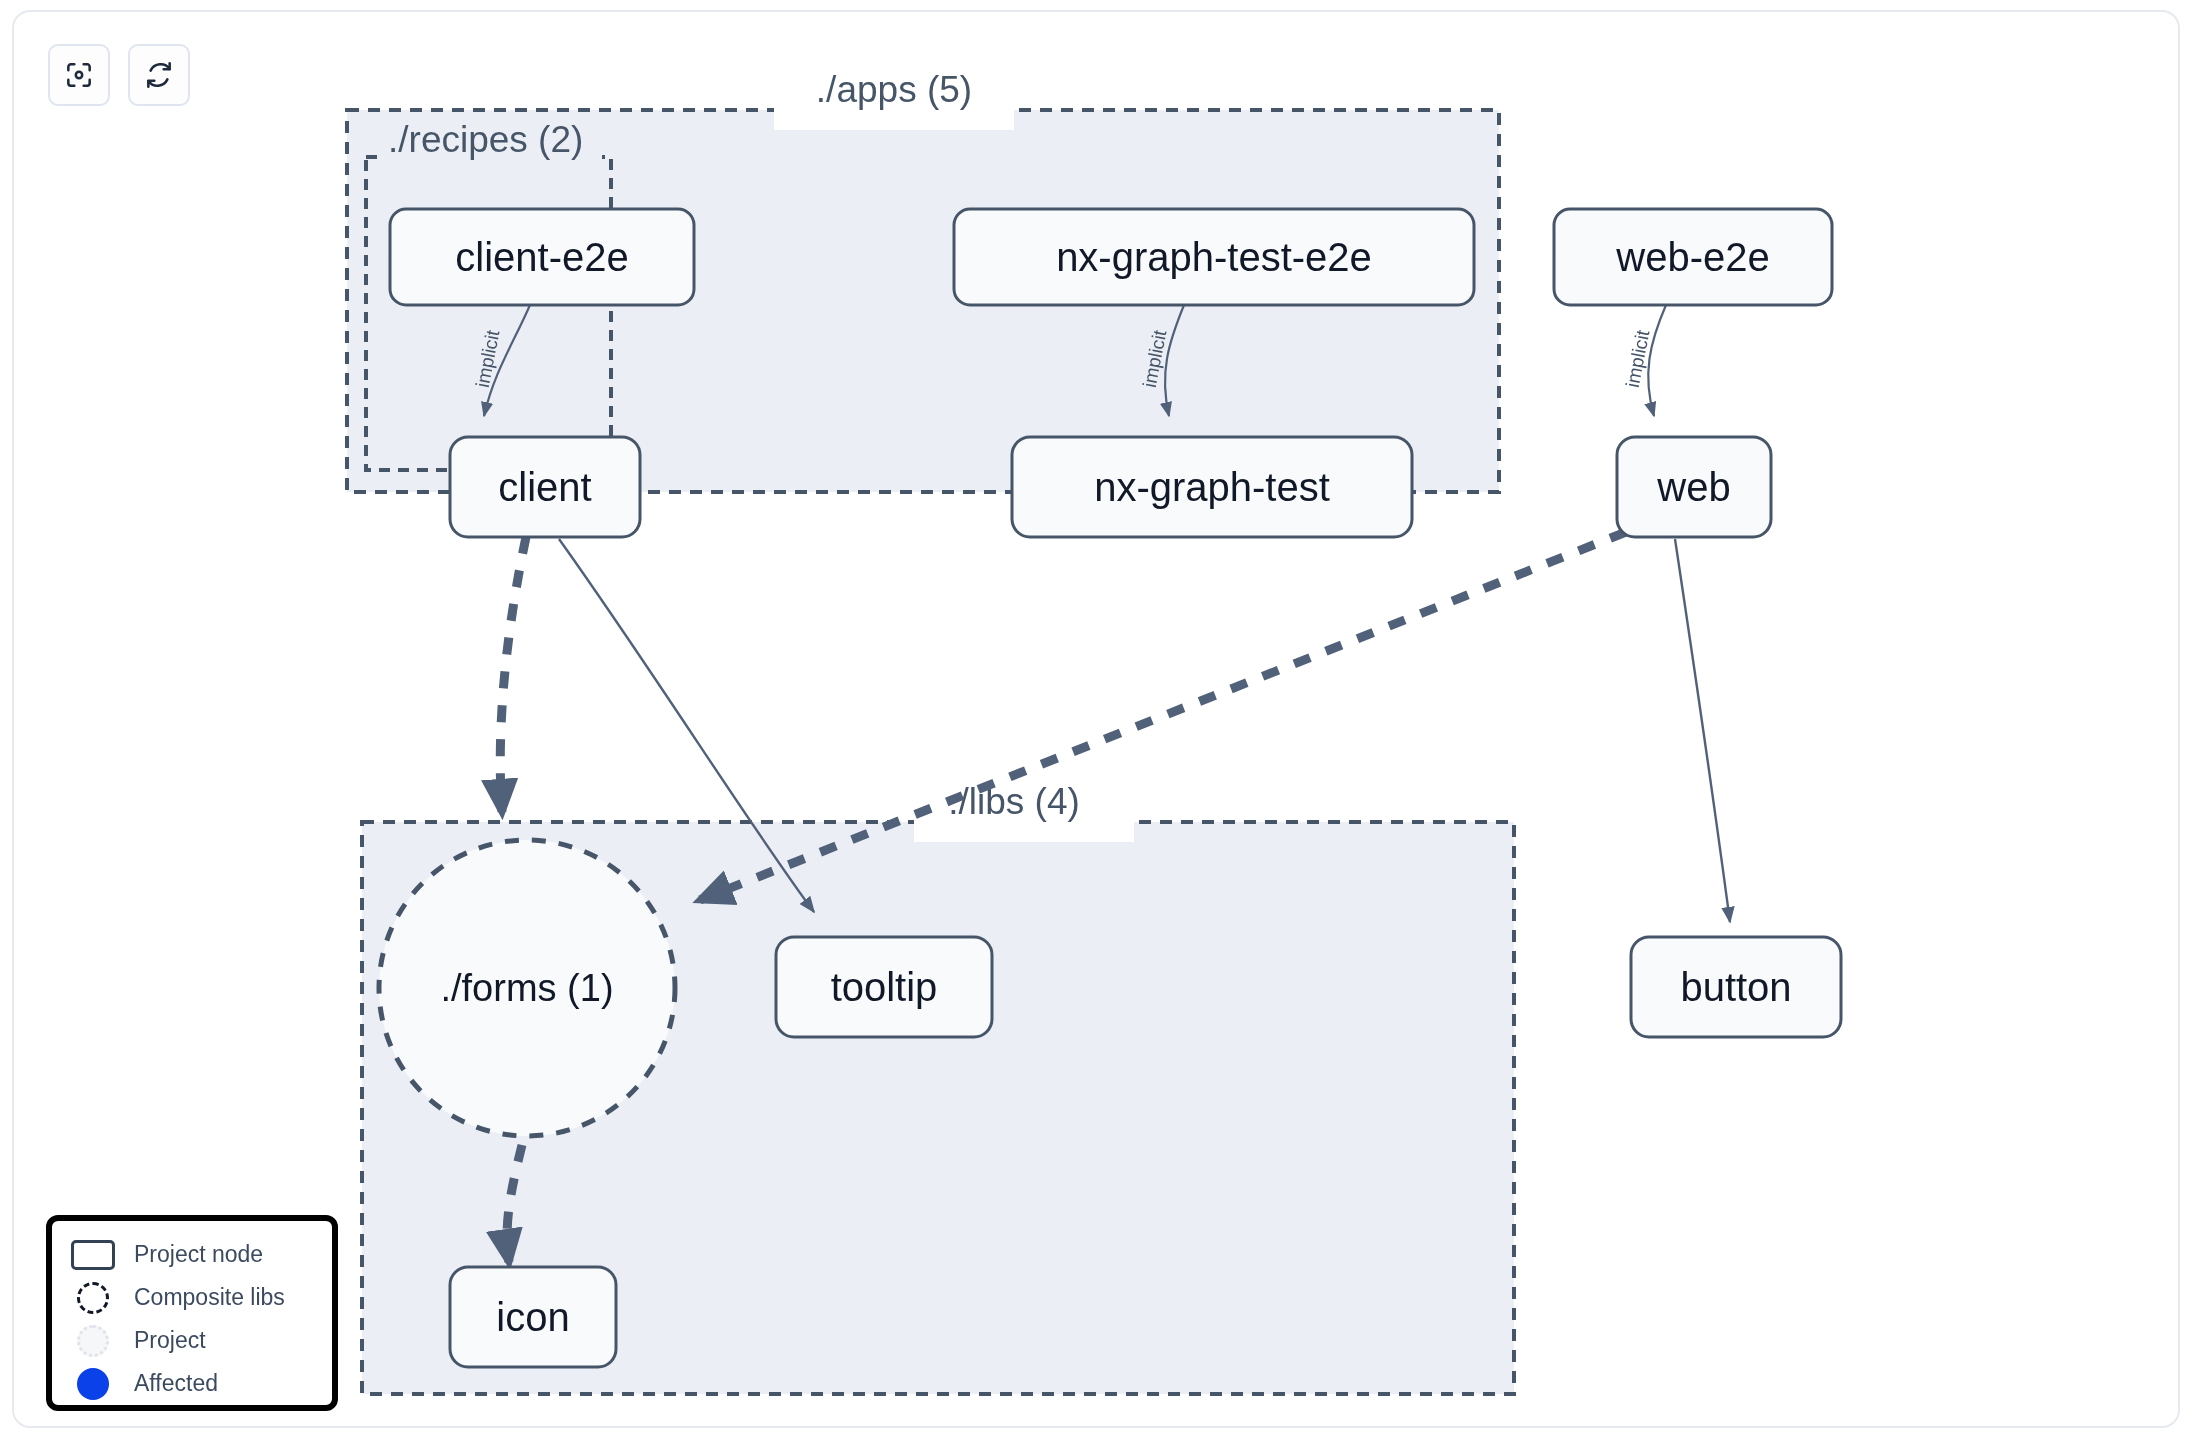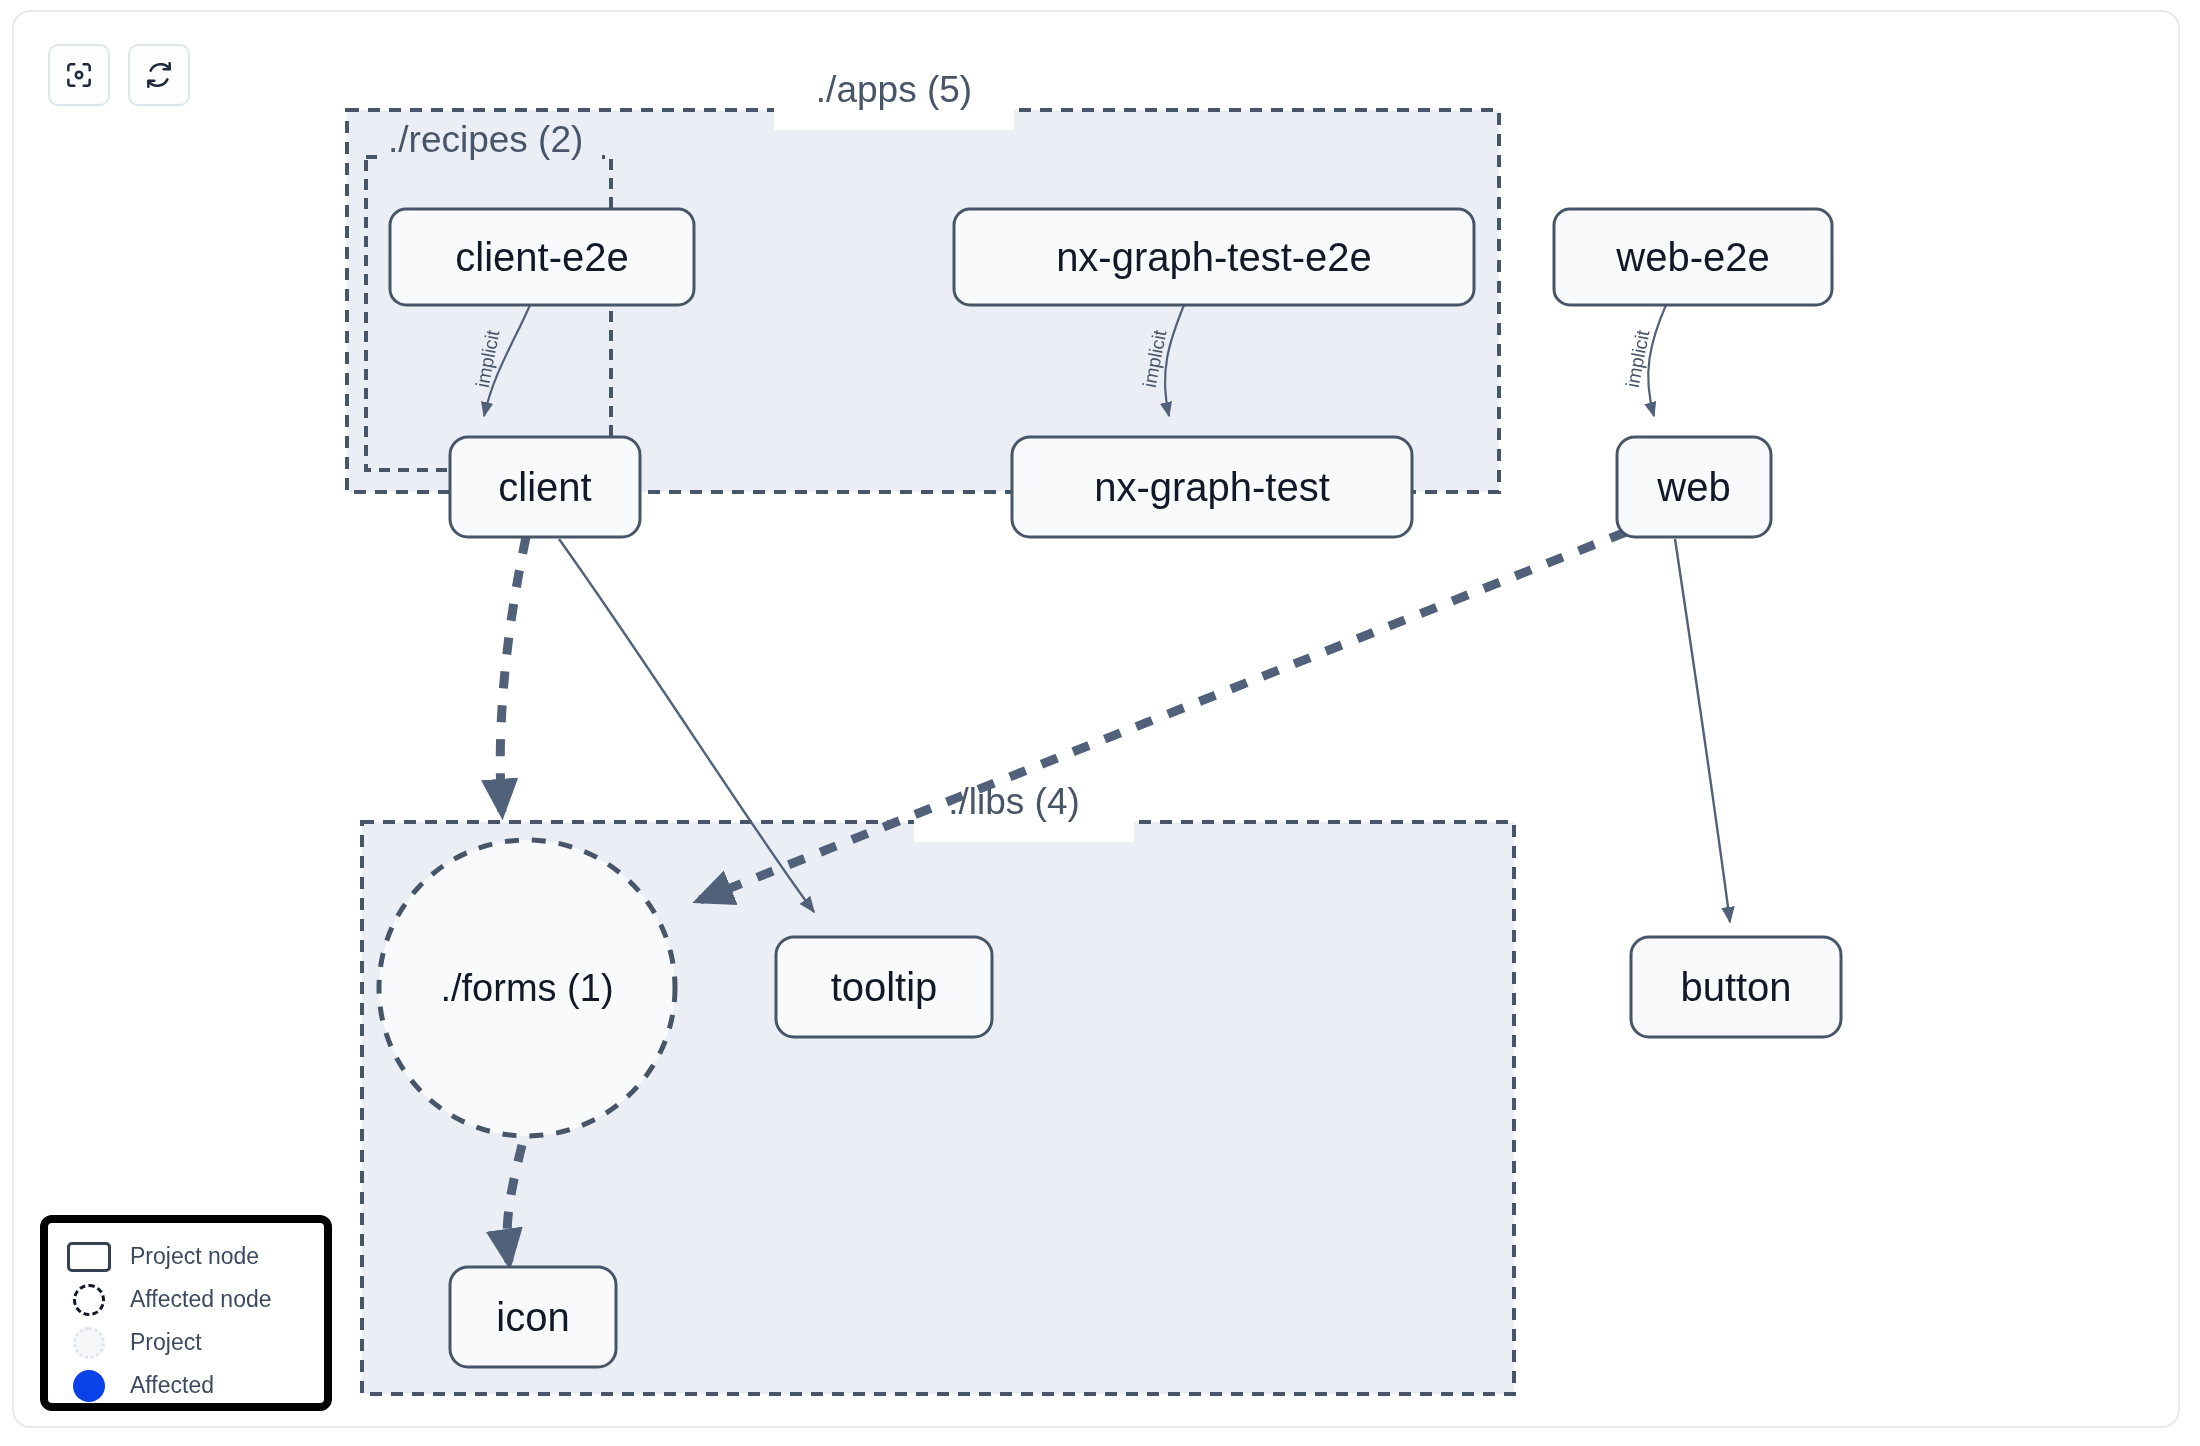--- a/index.html
+++ b/index.html
@@ -86,26 +86,26 @@
   }
   .edge-label {
     font-family: "Liberation Sans", sans-serif;
     font-size: 19px;
     fill: #475569;
   }
 
   
   .legend {
     position: absolute;
-    left: 26px;
+    left: 32px;
     top: 1203px;
     width: 292px;
     height: 196px;
     background: #ffffff;
-    border: 8px solid #000000;
+    border: 6px solid #000000;
     border-radius: 12px;
     box-sizing: border-box;
     padding: 12px 14px;
     z-index: 30;
   }
   .legend-row {
     display: flex;
     align-items: center;
     height: 43px;
     gap: 14px;
@@ -298,21 +298,21 @@
       <div class="legend-row">
         <div class="legend-swatch">
           <div class="sw-project"></div>
         </div>
         <div class="legend-text">Project node</div>
       </div>
       <div class="legend-row">
         <div class="legend-swatch">
           <div class="sw-composite"></div>
         </div>
-        <div class="legend-text">Affected node</div>
+        <div class="legend-text">Composite libs</div>
       </div>
       <div class="legend-row">
         <div class="legend-swatch">
           <div class="sw-affected"></div>
         </div>
         <div class="legend-text">Project</div>
       </div>
       <div class="legend-row">
         <div class="legend-swatch">
           <div class="sw-touched"></div>

